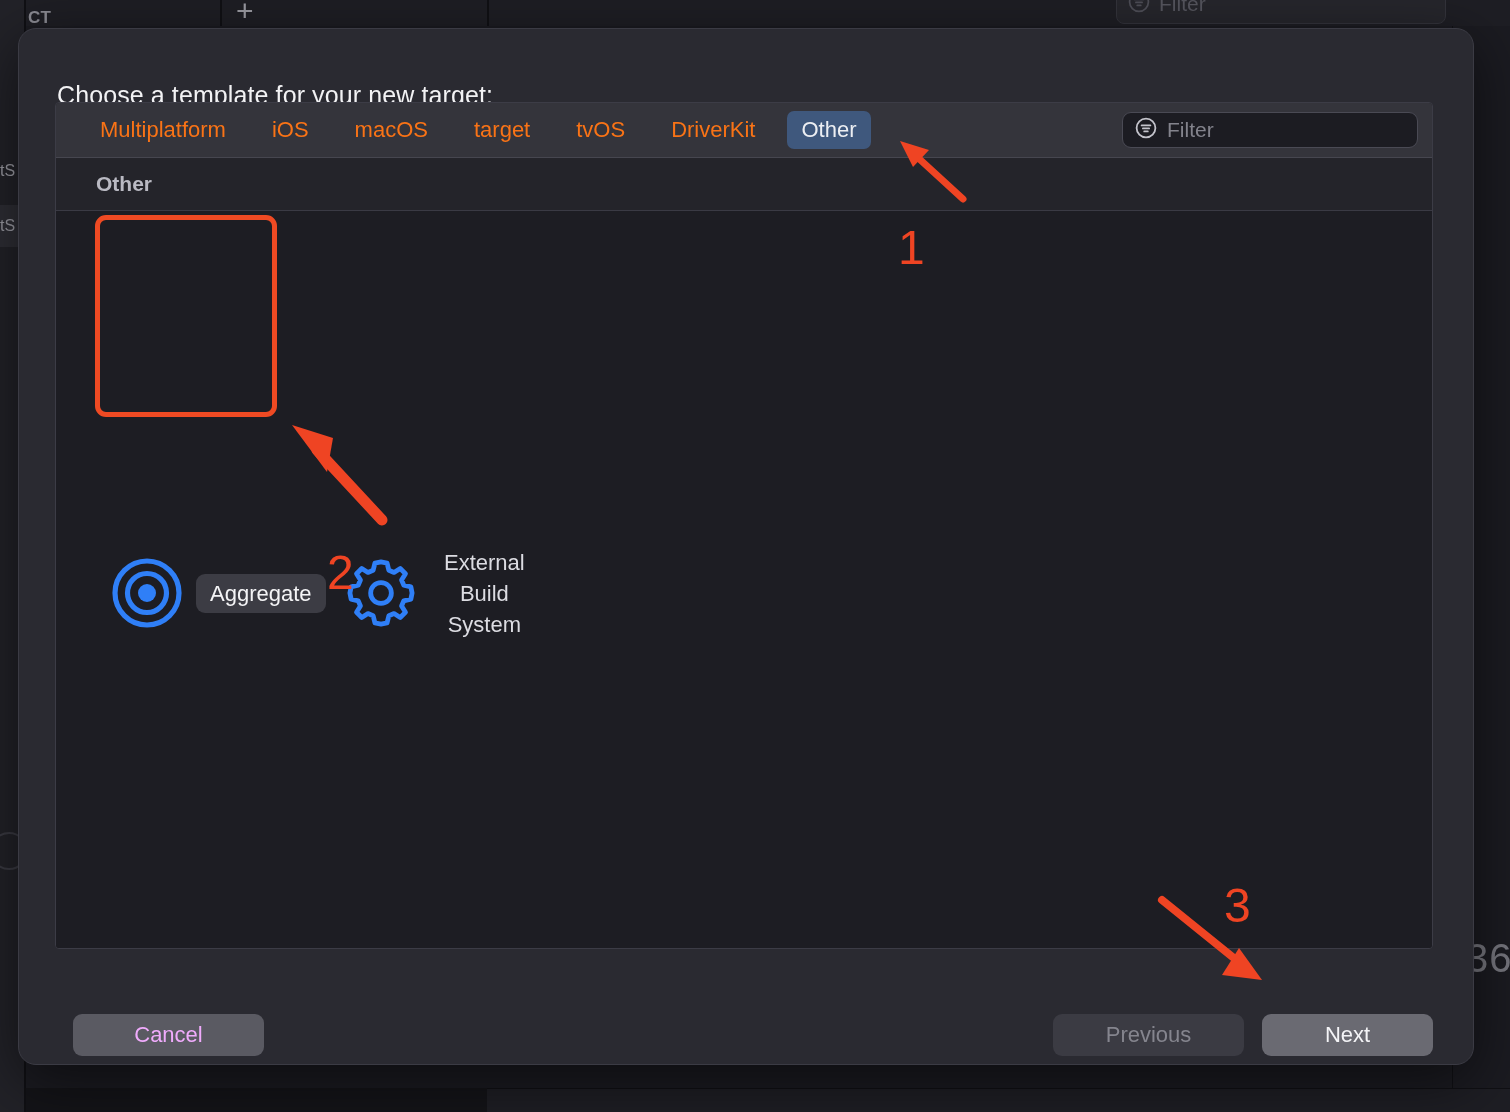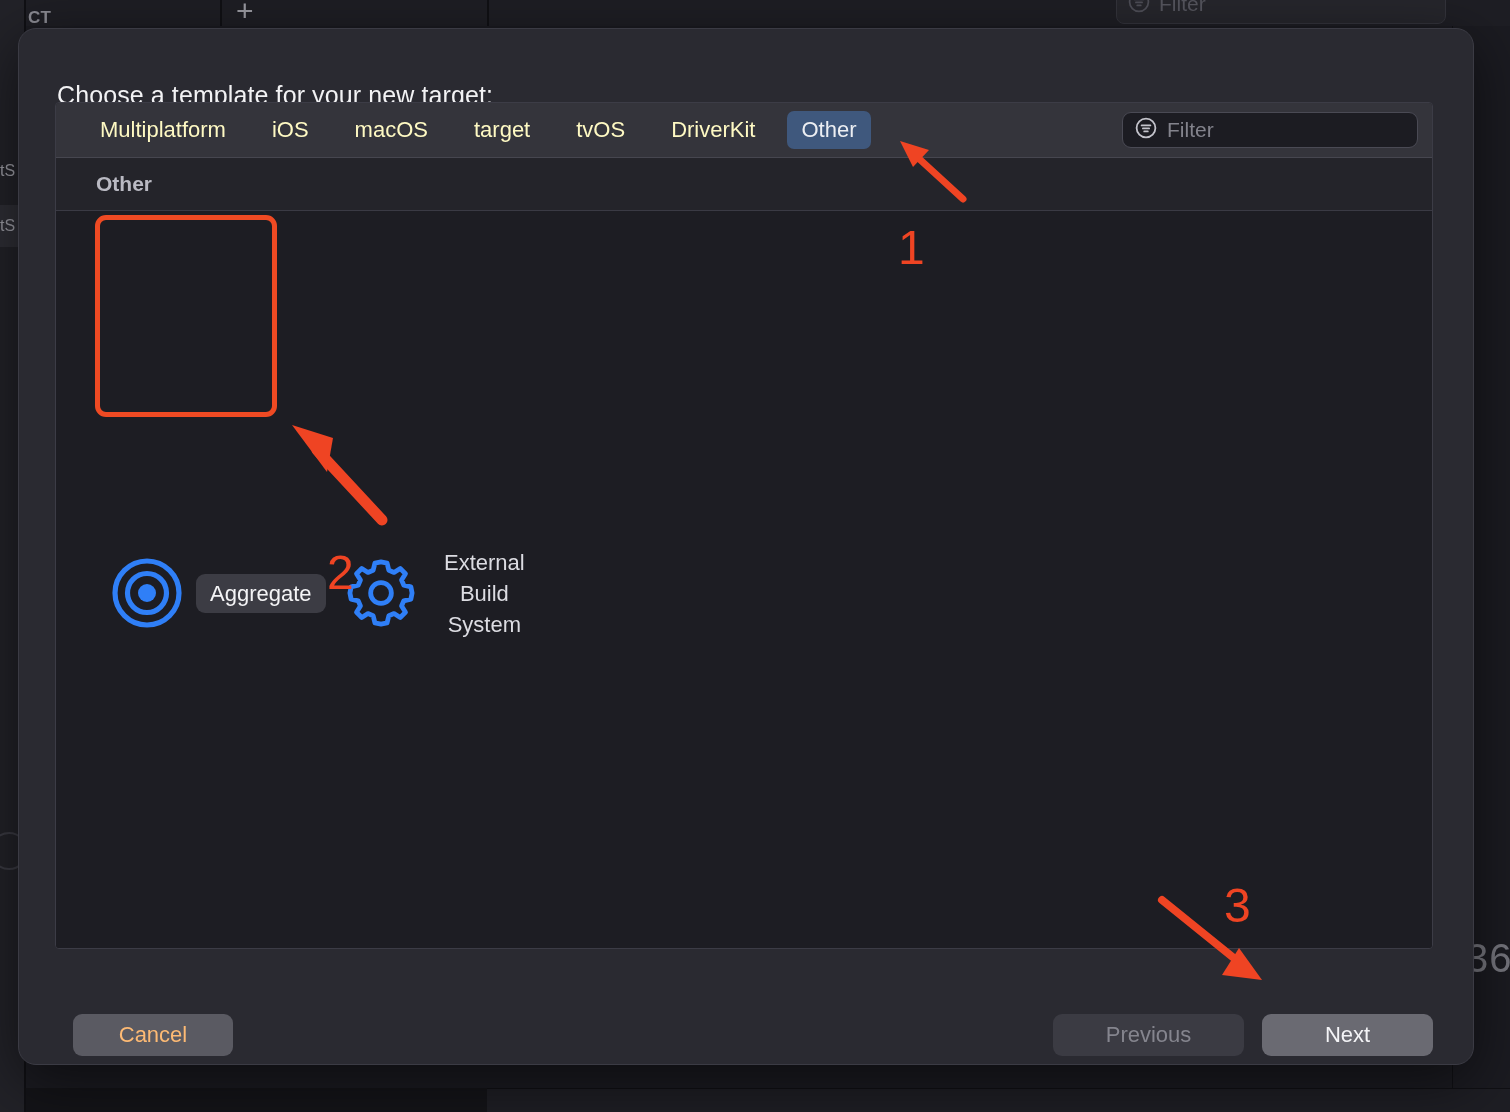--- a/index.html
+++ b/index.html
@@ -107,21 +107,21 @@
     overflow:hidden;
   }
 
   
   .tabbar {
     position:relative; height:54px; background:#34343b;
     border-bottom:1px solid #46464f;
     display:flex; align-items:center;
   }
   .tab {
-    color:#fef9c3; font-size:22px; font-weight:400;
+    color:#f97316; font-size:22px; font-weight:400;
     padding:6px 14px; border-radius:7px; margin-left:18px;
     white-space:nowrap;
   }
   .tab:first-child { margin-left:30px; }
   .tab.active {
     background:#3f587d; color:#eceef2;
   }
   .tab-filter {
     position:absolute; right:14px; top:9px;
     width:296px; height:36px;
@@ -167,22 +167,22 @@
     border:5px solid #ef4a23; border-radius:11px;
     box-sizing:border-box; pointer-events:none;
   }
 
   
   .btn {
     position:absolute; height:42px; border-radius:9px;
     display:flex; align-items:center; justify-content:center;
     font-size:22px; box-sizing:border-box;
   }
-  .btn-cancel { left:54px; top:985px; width:160px;
-    background:#5a5a62; color:#fdba74; }
+  .btn-cancel { left:54px; top:985px; width:191px;
+    background:#5a5a62; color:#f0abfc; }
   .btn-previous { left:1034px; top:985px; width:191px;
     background:#3b3b43; color:#85858e; }
   .btn-next { left:1243px; top:985px; width:171px;
     background:#6a6a72; color:#f4f4f7; }
 
   
   .anno-layer { position:absolute; inset:0; pointer-events:none; }
   .anno-num {
     position:absolute; color:#ef4423;
     font-size:48px; font-weight:400; line-height:1;

